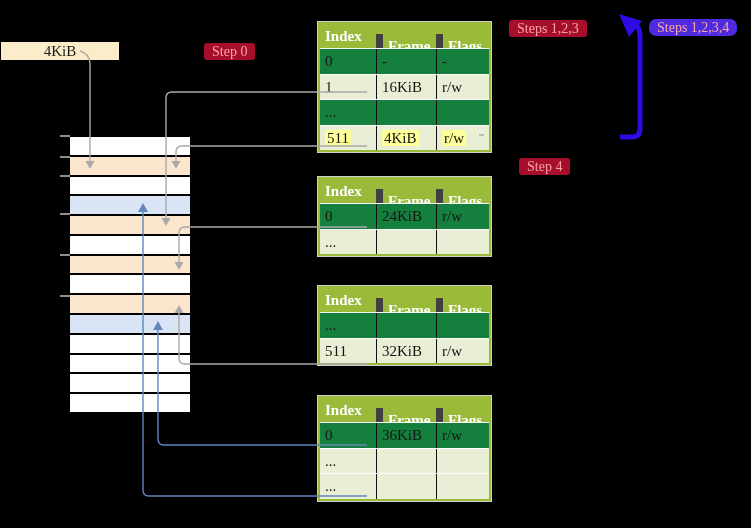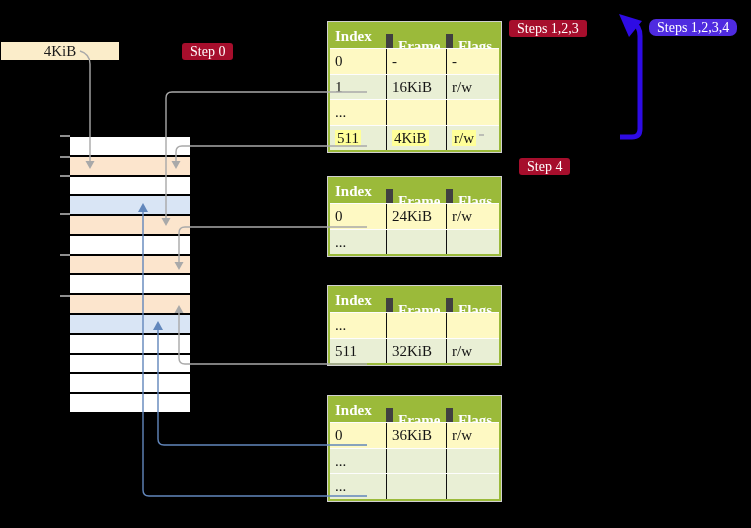--- a/index.html
+++ b/index.html
@@ -15,41 +15,41 @@
     font-family:"Liberation Serif","DejaVu Serif",serif;
   }
   .abs{position:absolute;}
   
   .frame-label{
     left:1px;top:42px;width:118px;height:18px;background:var(--frame-label-bg);
     color:#1a1a1a;font-size:15px;line-height:18px;text-align:center;
   }
   .badge{
     height:17px;line-height:17px;padding:0 8px;border-radius:3px;
-    color:#ffffff;font-size:14px;white-space:nowrap;
+    color:#fca5a5;font-size:14px;white-space:nowrap;
   }
   .badge-red{background:var(--badge-red);}
   .badge-blue{background:var(--badge-blue);}
-  #badge-step0{left:182px;top:43px;}
+  #badge-step0{left:204px;top:43px;}
   #badge-steps123{left:509px;top:20px;}
   #badge-steps1234{left:649px;top:19px;border-radius:7px;}
   #badge-step4{left:519px;top:158px;padding-left:8px;}
   
   #memcol{
     left:70px;top:137px;width:120px;height:275px;
     display:flex;flex-direction:column;gap:2px;
   }
   #memcol .mrow{flex:1;}
   .mem-white{background:var(--mem-white);}
   .mem-peach{background:var(--mem-peach);}
   .mem-blue{background:var(--mem-blue);}
   .tick{left:60px;width:10px;height:2px;background:#8f8f8f;}
   
   .ptable{
-    left:328px;width:169px;background:#fef9c3;
+    left:318px;width:169px;background:#15803d;
     border:2px solid var(--table-header-green);outline:1px solid #d0d0d0;
   }
   .ptable .trow{display:flex;height:24.4px;line-height:24.4px;font-size:15px;color:#141414;}
   .ptable .thead{background:var(--table-header-green);color:#fff;font-weight:bold;}
   .ptable .trow + .trow{border-top:1px solid #fdfdfd;}
   .ptable .shaded{background:var(--table-row-green);}
   .ptable .cell{box-sizing:border-box;padding-left:5px;overflow:hidden;}
   .ptable .c0{width:56px;}
   .ptable .c1{width:60px;border-left:1px solid #101010;}
   .ptable .c2{width:53px;border-left:1px solid #101010;}

